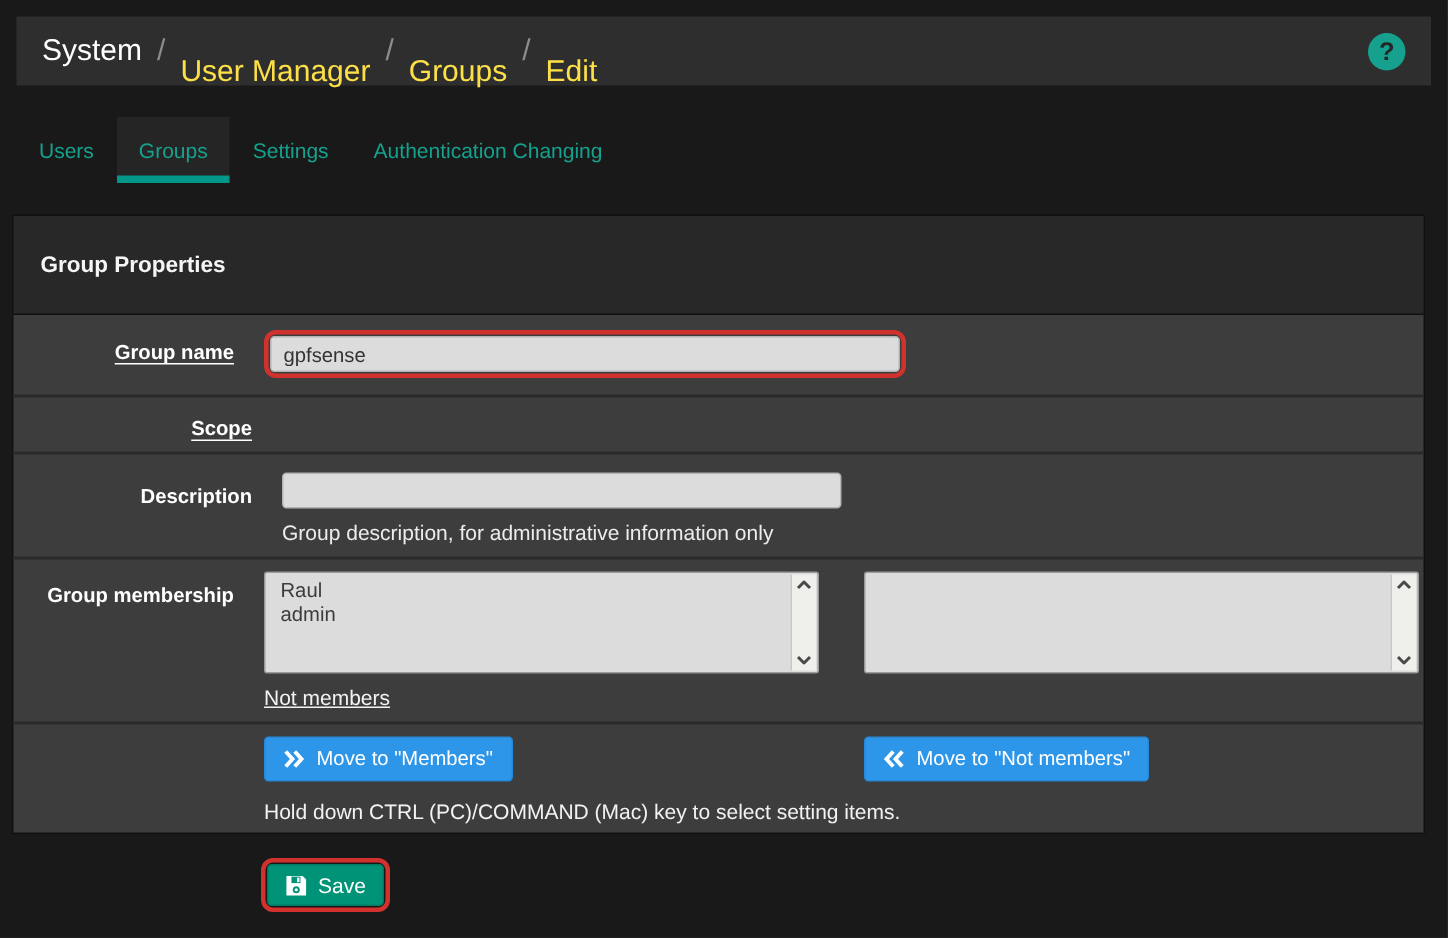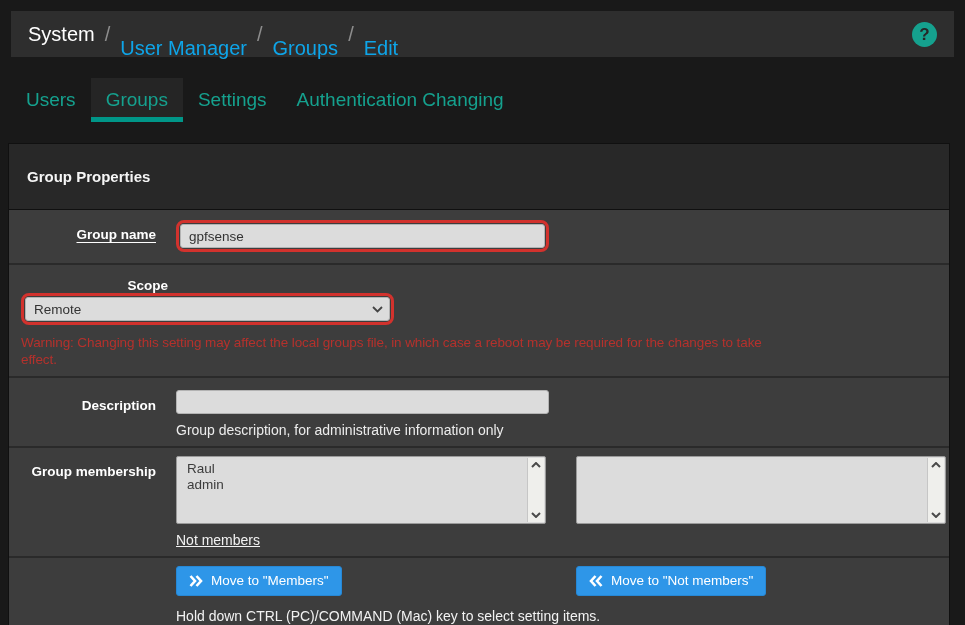--- a/index.html
+++ b/index.html
@@ -12,32 +12,32 @@
   }
   .page { width:965px; height:625px; background:#191919; }
 
   
   .breadcrumb-bar {
     margin:11px 11px 0 11px; height:46px; background:#2e2e2e;
     display:flex; align-items:center; padding:0 17px; font-size:20px; gap:10px;
   }
   .crumb-root { color:#ffffff; }
   .crumb-sep  { color:#8d8d8d; }
-  .crumb-link { color:#0ea5e9; text-decoration:none; cursor:pointer;margin-top:28px; }
+  .crumb-link { color:#fde047; text-decoration:none; cursor:pointer;margin-top:28px; }
   .help-icon {
     margin-left:auto; width:25px; height:25px; border-radius:50%;
     background:#15a18e; color:#262626; font-weight:bold; font-size:17px;
     display:flex; align-items:center; justify-content:center; cursor:pointer;
     line-height:1;
   }
 
   
   .tabs { display:flex; margin:21px 0 0 11px; }
   .tab {
-    color:#15a18e; font-size:19px; padding:15px 15px; text-decoration:none;
+    color:#15a18e; font-size:14px; padding:15px 15px; text-decoration:none;
     cursor:pointer; line-height:14px;
   }
   .tab.active { background:#252525; border-bottom:5px solid #009688; padding-bottom:10px; }
 
   
   .panel { margin:21px 15px 0 8px; border:1px solid #101010; }
   .panel-heading {
     background:#282828; padding:24px 18px; font-weight:bold; font-size:15px;
     color:#f5f5f5; border-bottom:1px solid #101010;
   }
@@ -49,36 +49,36 @@
     color:#ffffff; font-weight:bold; font-size:13.5px; padding-top:16px;
   }
   .label-col.u { text-decoration:underline; text-underline-offset:3px; }
   .control-col { flex:1; padding-right:12px; }
 
   .row-group-name  { padding:10px 0 11px; }
   .row-group-name  .label-col { padding-top:7px; }
   .row-scope       { padding:8px 12px 8px;flex-direction:column; }
   .row-scope       .label-col { padding-top:5px; }
   .row-description { padding:12px 0 8px; }
-  .row-description .label-col { padding-top:8px; }
+  .row-description .label-col { padding-top:8px;margin-left:12px; }
   .row-membership  { padding:8px 0 8px; }
   .row-membership  .label-col { padding-top:8px; }
   .row-buttons     { padding:8px 0 6px; }
 
   
   .red-ring {
     display:inline-block; border:3px solid #d2322d; border-radius:8px;
     padding:1px; line-height:0; background:transparent;
   }
 
   .text-input {
     height:24px; background:#dcdcdc; border:1px solid #b3b3b3; border-radius:3px;
     padding:0 8px; font-size:13.5px; color:#333; font-family:inherit; display:block;
   }
-  .w-inner { width:365px; }
+  .w-inner { width:420px; }
   .w-full  { width:373px; }
 
   .select-wrap { position:relative; display:block; width:365px; }
   .select-box {
     width:365px; height:24px; background:#dcdcdc; border:1px solid #b3b3b3;
     border-radius:3px; padding:4px 24px 0 8px; font-size:13.5px; color:#333;
     line-height:16px; cursor:pointer;
   }
   .select-chevron { position:absolute; right:7px; top:9px; pointer-events:none; }
 
@@ -153,31 +153,20 @@
         <div class="label-col u">Group name</div>
         <div class="control-col">
           <span class="red-ring">
             <input class="text-input w-inner" type="text" value="gpfsense" style="">
           </span>
         </div>
       </div>
 
       <div class="form-row row-scope">
         <div class="label-col u">Scope</div>
-        <div class="control-col">
-          <span class="red-ring">
-            <div class="select-wrap">
-              <div class="select-box">Remote</div>
-              <svg class="select-chevron" width="11" height="7" viewBox="0 0 11 7">
-                <polyline points="1,1 5.5,5.5 10,1" fill="none" stroke="#444" stroke-width="1.8"></polyline>
-              </svg>
-            </div>
-          </span>
-          <div class="warning-text">Warning: Changing this setting may affect the local groups file, in which case a reboot may be required for the changes to take effect.</div>
-        </div>
       </div>
 
       <div class="form-row row-description">
         <div class="label-col">Description</div>
         <div class="control-col">
           <input class="text-input w-full" type="text" value="" style="">
           <div class="helper-text">Group description, for administrative information only</div>
         </div>
       </div>
 

